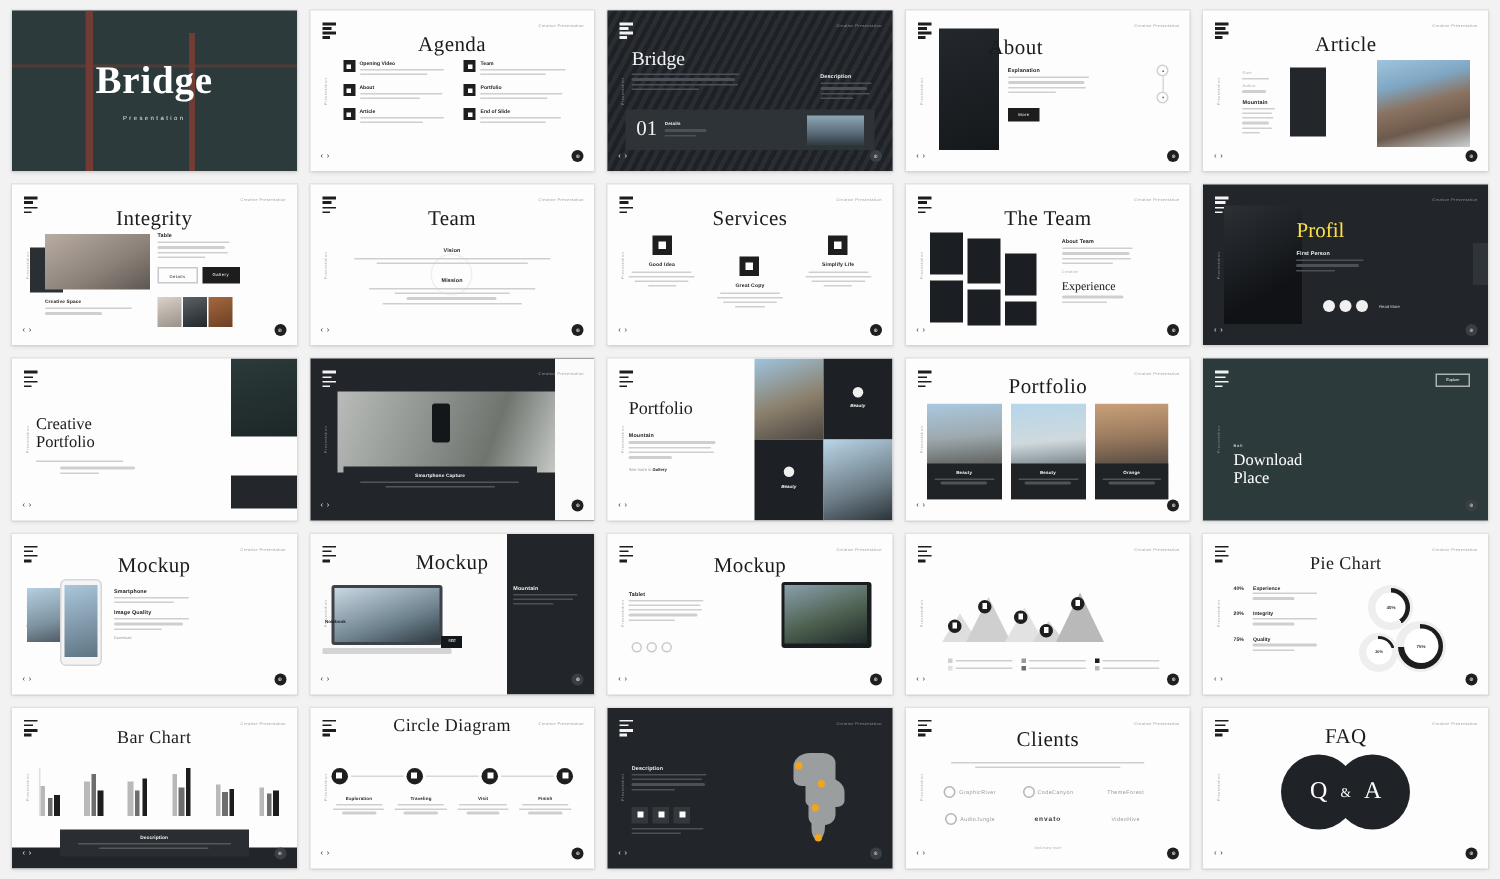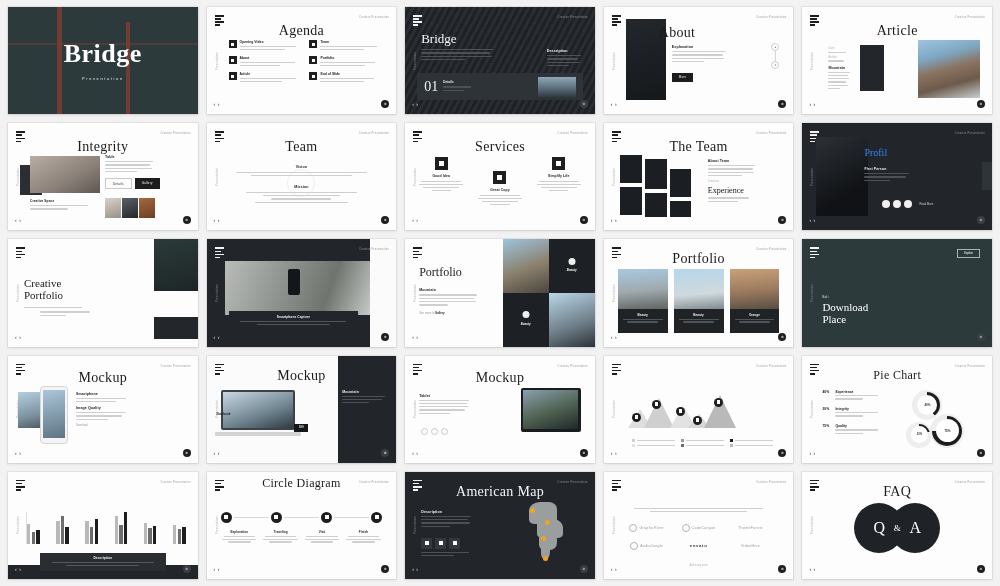--- a/index.html
+++ b/index.html
@@ -152,21 +152,21 @@
   
   .team{position:absolute;left:16px;top:32px;width:80px;height:62px;}
   .team i{position:absolute;background:#1b1e22;}
   .s9 .right{position:absolute;left:104px;top:36px;width:48px;}
   .s9 .exp{font-family:"Liberation Serif",serif;font-size:8px;color:#161616;margin:3px 0 2px;}
 
   
   .s10 .porth{position:absolute;left:14px;top:14px;width:52px;bottom:14px;
     background:linear-gradient(150deg,#2c3136,#101215 70%);}
   .s10 .ttl{position:absolute;left:62px;top:24px;font-family:"Liberation Serif",serif;
-    font-size:10px;color:#3b82f6;}
+    font-size:14px;color:#fde047;}
   .s10 .body{position:absolute;left:62px;top:44px;width:46px;}
   .s10 .socials{position:absolute;left:80px;bottom:22px;display:flex;gap:3px;align-items:center;}
   .s10 .socials .c{width:8px;height:8px;border-radius:50%;background:#f0f0f0;}
   .s10 .sidebar{position:absolute;right:0;top:36%;width:10px;height:28px;background:#2f3439;}
 
   
   .s11 .ttl{position:absolute;left:16px;top:38px;font-family:"Liberation Serif",serif;
     font-size:11px;line-height:12px;color:#1b1b1b;}
   .s11 .ln{width:50px;margin-left:16px;}
   .s11 .rule{position:absolute;left:16px;top:68px;width:58px;height:.6px;background:#cdcdcd;}
@@ -1068,20 +1068,21 @@
 
   <div class="slide">
     <div class="logo">
         <i></i>
         <i></i>
         <i></i>
         <i></i>
       </div>
     <div class="tagline">Creative Presentation</div>
     <div class="vtext">Presentation</div>
+    <div class="title sm" style="top:12px">Bar Chart</div>
     <div class="ylab">
         <span>·</span>
         <span>·</span>
         <span>·</span>
         <span>·</span>
         <span>·</span>
         <span>·</span>
       </div>
     <div class="bars">
       <div class="bgrp">
@@ -1190,21 +1191,20 @@
 
   <div class="slide dark s23">
     <div class="logo">
         <i></i>
         <i></i>
         <i></i>
         <i></i>
       </div>
     <div class="tagline">Creative Presentation</div>
     <div class="vtext">Presentation</div>
-    <div class="title" style="top:12px">American Map</div>
     <div class="desc">
       <div class="hd">Description</div>
       <div class="ln" style="width:96%"></div>
         <div class="ln" style="width:90%"></div>
       <div class="ln" style="width:94%"></div>
         <div class="ln" style="width:56%"></div>
     </div>
     <div class="icons">
       <i>
           <b></b>
@@ -1239,20 +1239,21 @@
 
   <div class="slide s24">
     <div class="logo">
         <i></i>
         <i></i>
         <i></i>
         <i></i>
       </div>
     <div class="tagline">Creative Presentation</div>
     <div class="vtext">Presentation</div>
+    <div class="title" style="top:14px">Clients</div>
     <div class="intro">
       <div class="ln" style="width:94%"></div>
         <div class="ln" style="width:70%"></div>
     </div>
     <div class="logos">
       <div class="lg">
           <span class="rnd"></span>
           <span>GraphicRiver</span>
         </div>
       <div class="lg">

